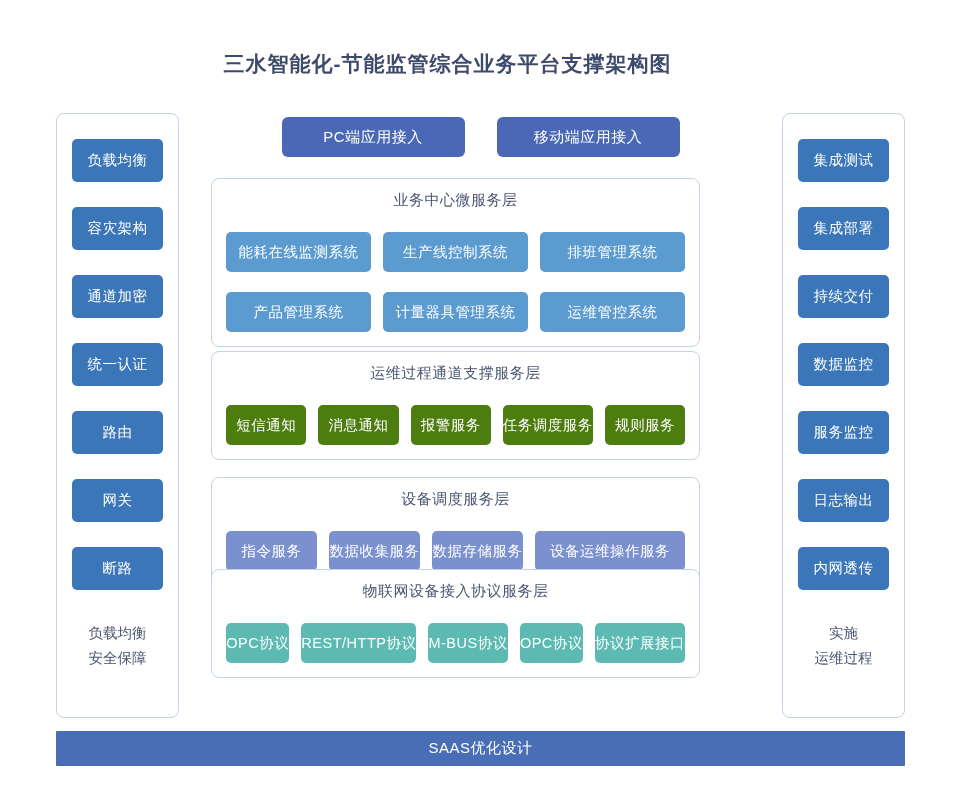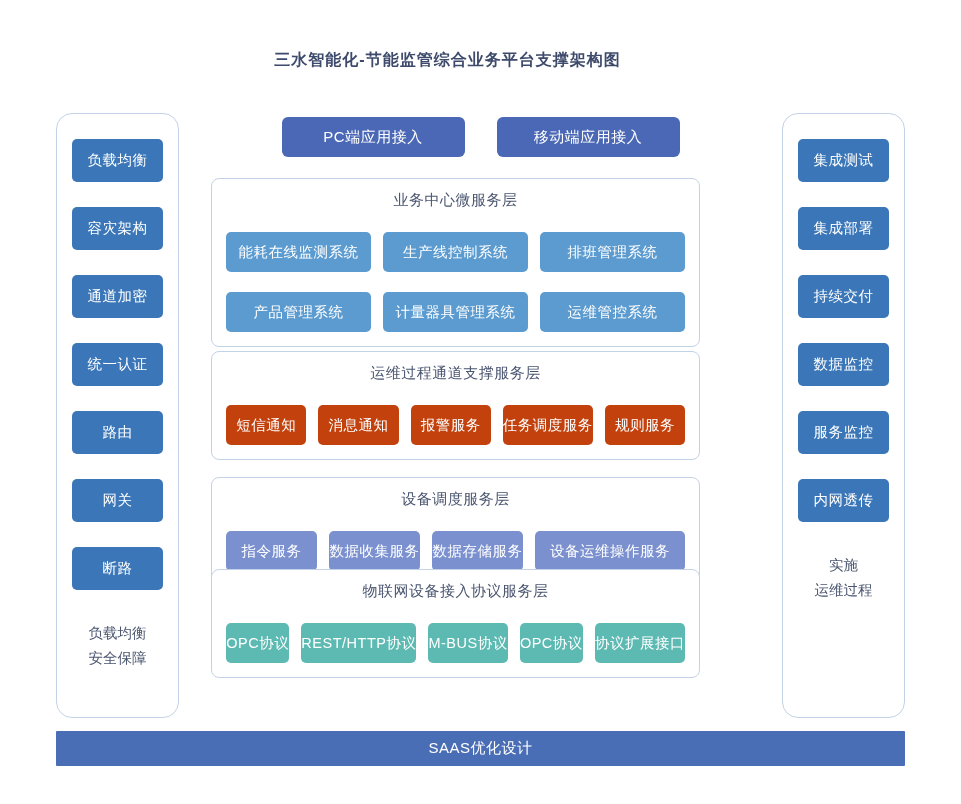--- a/index.html
+++ b/index.html
@@ -23,21 +23,21 @@
     box-sizing: border-box;
   }
 
   
   #diagram-title {
     position: absolute;
     left: 0;
     top: 50px;
     width: 895px;
     text-align: center;
-    font-size: 16px;
+    font-size: 21px;
     font-weight: bold;
     letter-spacing: 1px;
     color: #3e4a6b;
   }
 
   
   #frame {
     position: absolute;
     left: 56px;
     top: 113px;
@@ -45,21 +45,21 @@
     height: 605px;
   }
 
   
   .side-panel {
     position: absolute;
     top: 0;
     width: 123px;
     height: 605px;
     border: 1px solid #c3d2e6;
-    border-radius: 16px;
+    border-radius: 8px;
     background: #ffffff;
     box-sizing: border-box;
     display: flex;
     flex-direction: column;
     align-items: center;
     padding-top: 25px;
   }
   #left-panel  { left: 0; }
   #right-panel { right: 0; }
 
@@ -151,21 +151,21 @@
     font-size: 14.5px;
     display: flex;
     align-items: center;
     justify-content: center;
     letter-spacing: 0.5px;
     flex: 1 1 0;
     white-space: nowrap;
     margin-top: 10px;
   }
   .chip-biz     { background: #5b9bd0; }
-  .chip-support { background: #c2410c; }
+  .chip-support { background: #4d7c0f; }
   .chip-device  { background: #7b90cf; }
   .chip-iot     { background: #5dbab2; }
 
   
   #layer-business { top: 65px;  }
   #layer-support  { top: 238px; }
   #layer-device   { top: 364px; }
   #layer-iot      { top: 456px; }
 
   
@@ -207,20 +207,21 @@
         <div>安全保障</div>
       </div>
     </div>
 
     <div id="right-panel" class="side-panel">
       <div class="side-btn">集成测试</div>
       <div class="side-btn">集成部署</div>
       <div class="side-btn">持续交付</div>
       <div class="side-btn">数据监控</div>
       <div class="side-btn">服务监控</div>
+      <div class="side-btn">日志输出</div>
       <div class="side-btn">内网透传</div>
       <div class="side-footer">
         <div>实施</div>
         <div>运维过程</div>
       </div>
     </div>
 
     <div id="center">
 
       <div id="access-row">

